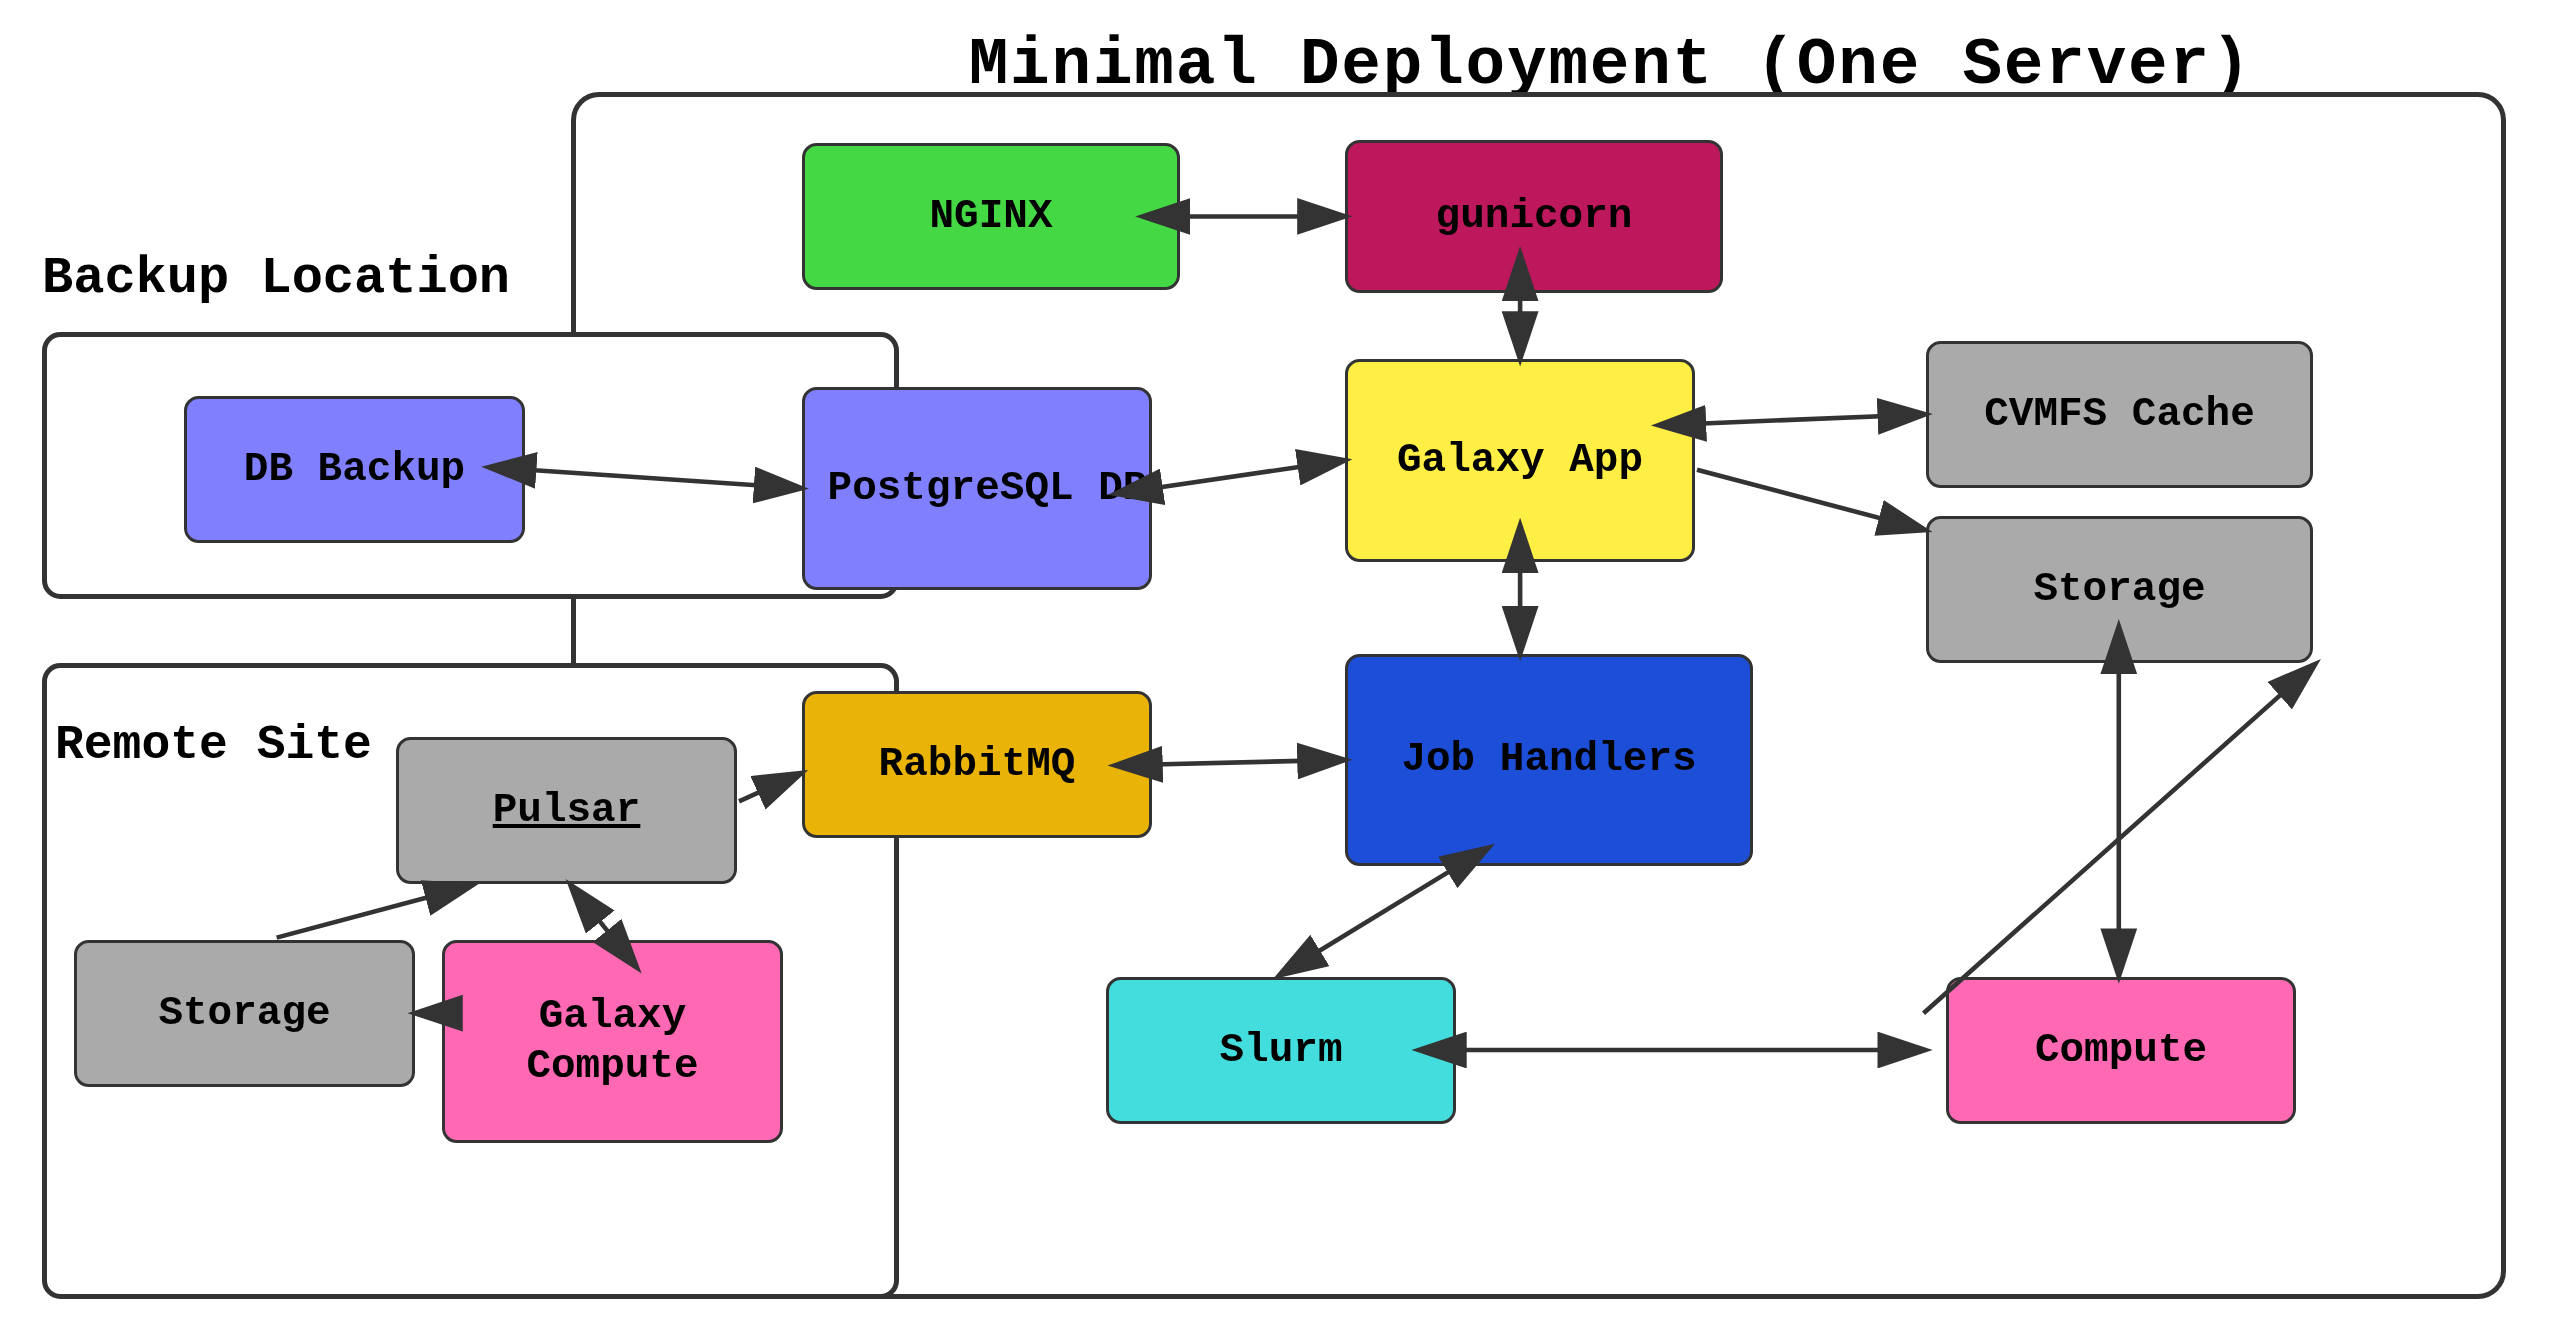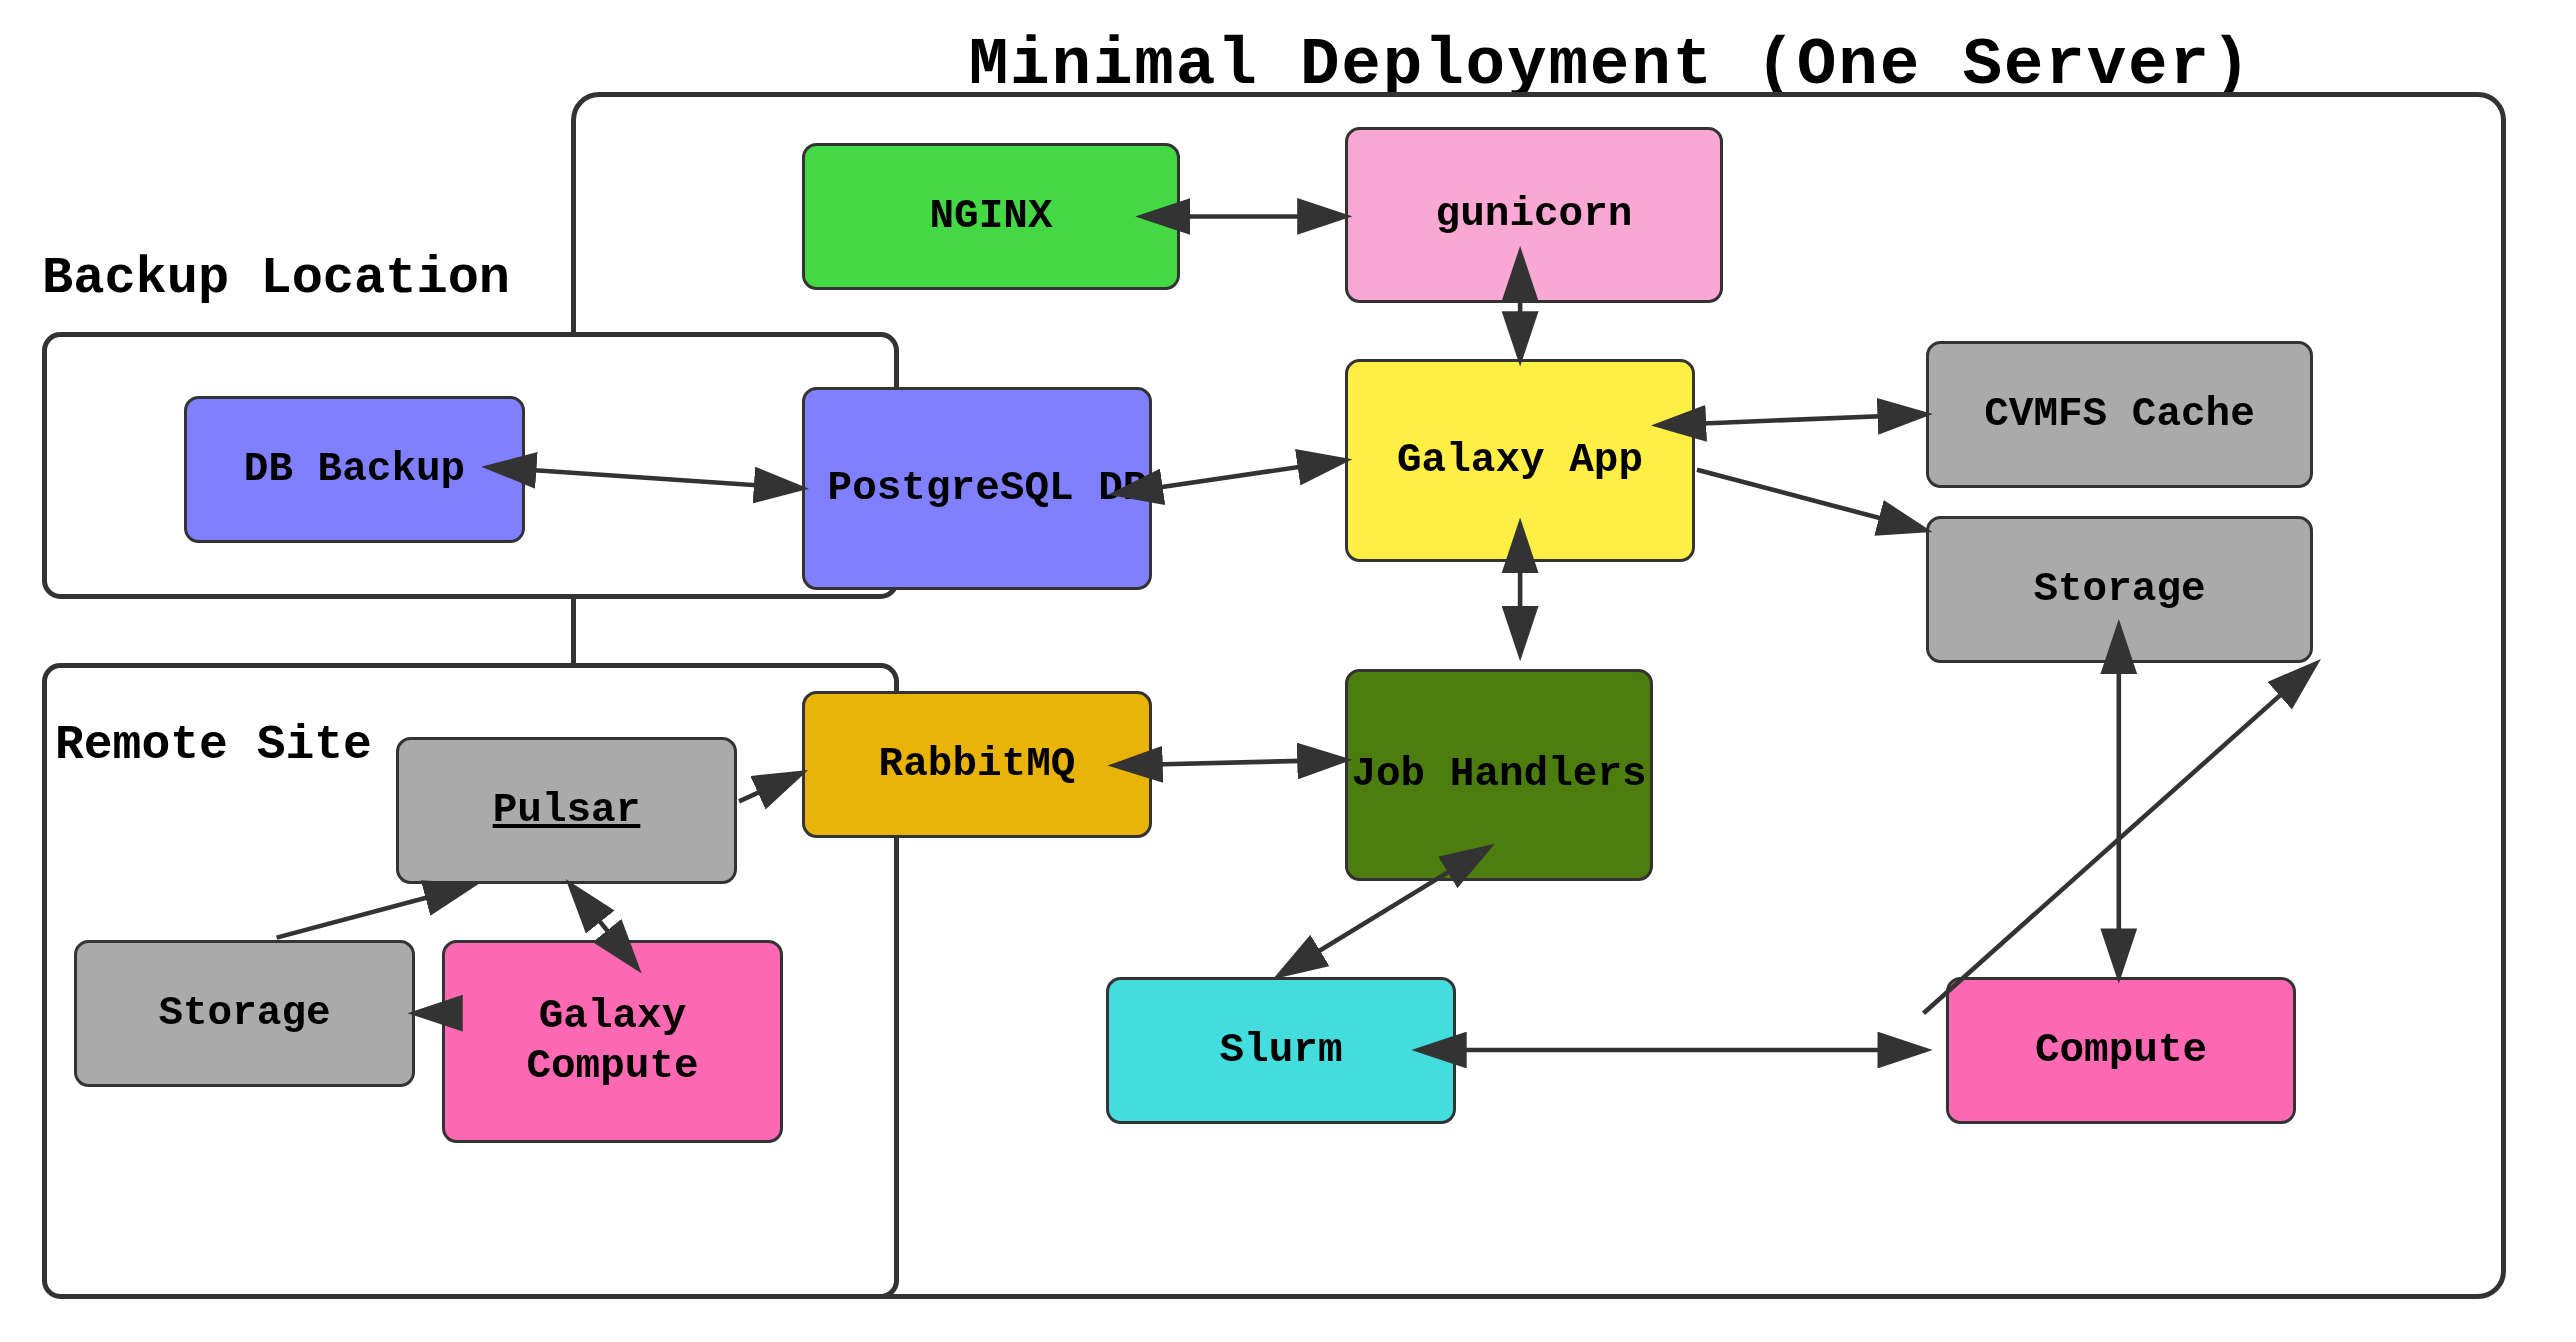--- a/index.html
+++ b/index.html
@@ -101,25 +101,25 @@
 
     .node-nginx {
       background: #44d944;
       left: 802px;
       top: 143px;
       width: 378px;
       height: 147px;
     }
 
     .node-gunicorn {
-      background: #f9a8d4;
+      background: #be185d;
       left: 1345px;
-      top: 127px;
+      top: 140px;
       width: 378px;
-      height: 176px;
+      height: 153px;
     }
 
     .node-postgresql {
       background: #8080ff;
       left: 802px;
       top: 387px;
       width: 350px;
       height: 203px;
       padding-left: 21px;
     }
@@ -150,26 +150,25 @@
 
     .node-rabbitmq {
       background: #eab308;
       left: 802px;
       top: 691px;
       width: 350px;
       height: 147px;
     }
 
     .node-job-handlers {
-      background: #4d7c0f;
+      background: #1d4ed8;
       left: 1345px;
       top: 654px;
-      width: 308px;
+      width: 408px;
       height: 212px;
-      margin-top: 15px;
     }
 
     .node-slurm {
       background: #44dddd;
       left: 1106px;
       top: 977px;
       width: 350px;
       height: 147px;
     }
 

